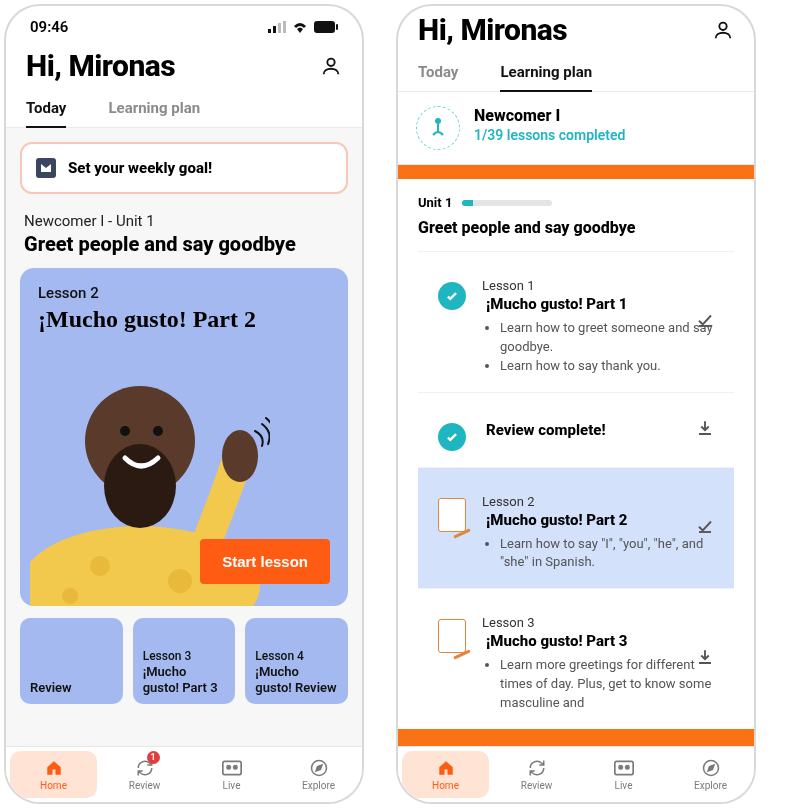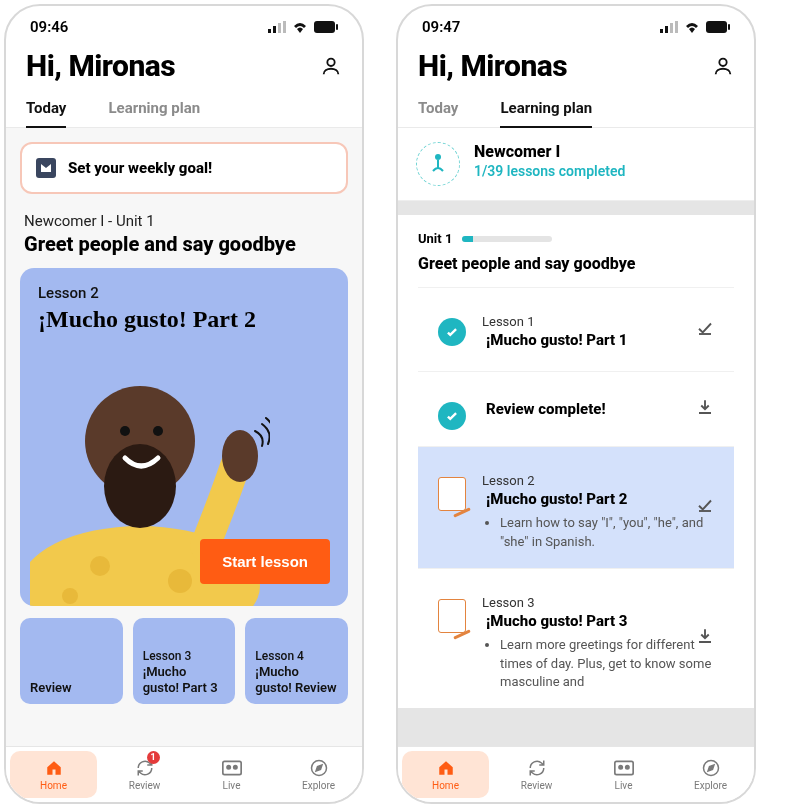--- a/index.html
+++ b/index.html
@@ -323,53 +323,35 @@
             <polygon points="16,8 10,10 8,16 14,14" fill="#7a7a7a"></polygon>
           </svg>
         </span>
       <span>Explore</span>
     </div>
   </div>
 </div>
 
 <div class="phone">
 
-  <div class="status-bar">
-    <span>09:47</span>
-    <div class="status-icons">
-      <svg width="18" height="12" viewBox="0 0 18 12">
-          <rect x="0" y="8" width="3" height="4" fill="#111"></rect>
-          <rect x="5" y="5" width="3" height="7" fill="#111"></rect>
-          <rect x="10" y="2" width="3" height="10" fill="#bbb"></rect>
-          <rect x="15" y="0" width="3" height="12" fill="#bbb"></rect>
-        </svg>
-      <svg width="16" height="12" viewBox="0 0 16 12">
-          <path d="M8 12 L5 8 Q8 5 11 8 Z M2 5 Q8 -1 14 5 L12 7 Q8 3 4 7 Z" fill="#111"></path>
-        </svg>
-      <svg width="24" height="12" viewBox="0 0 24 12">
-          <rect x="0" y="0" width="21" height="12" rx="3" fill="#111"></rect>
-          <rect x="22" y="3" width="2" height="6" rx="1" fill="#111"></rect>
-        </svg>
-    </div>
-  </div>
 
   <div class="greeting-row">
     <div class="greeting">Hi, Mironas</div>
     <svg width="22" height="22" viewBox="0 0 24 24" fill="none" stroke="#111" stroke-width="2">
         <circle cx="12" cy="8" r="4"></circle>
         <path d="M4 21c0-4 4-6 8-6s8 2 8 6"></path>
       </svg>
   </div>
 
   <div class="tabs">
     <div class="tab">Today</div>
     <div class="tab active">Learning plan</div>
   </div>
 
-  <div class="content" style="background:#e5e5e5;">
+  <div class="content" style="background:#f97316;">
 
     <div class="course-header">
       <div class="course-icon">
         <svg width="26" height="26" viewBox="0 0 26 26">
             <circle cx="13" cy="6" r="3" fill="#1fb6c1"></circle>
             <path d="M13 9 V17" stroke="#1fb6c1" stroke-width="2"></path>
             <path d="M8 20 Q13 14 18 20" fill="none" stroke="#1fb6c1" stroke-width="2"></path>
           </svg>
       </div>
       <div>
@@ -393,20 +375,24 @@
           <div class="lesson-badge">
             <div class="check-circle">
                 <svg width="14" height="14" viewBox="0 0 24 24" fill="none" stroke="#fff" stroke-width="4">
                   <path d="M5 13l4 4L19 7"></path>
                 </svg>
               </div>
           </div>
           <div class="lesson-body">
             <div class="ll">Lesson 1</div>
             <div class="lt">¡Mucho gusto! Part 1</div>
+            <ul>
+              <li>Learn how to greet someone and say goodbye.</li>
+              <li>Learn how to say thank you.</li>
+            </ul>
           </div>
           <span class="action-icon"><svg width="18" height="18" viewBox="0 0 24 24" fill="none" stroke="#555" stroke-width="2.5">
                 <path d="M4 13l5 5L20 6"></path>
                 <path d="M4 20h16"></path>
               </svg></span>
         </div>
 
         <div class="lesson-item review-done">
           <div class="lesson-badge">
             <div class="check-circle">

